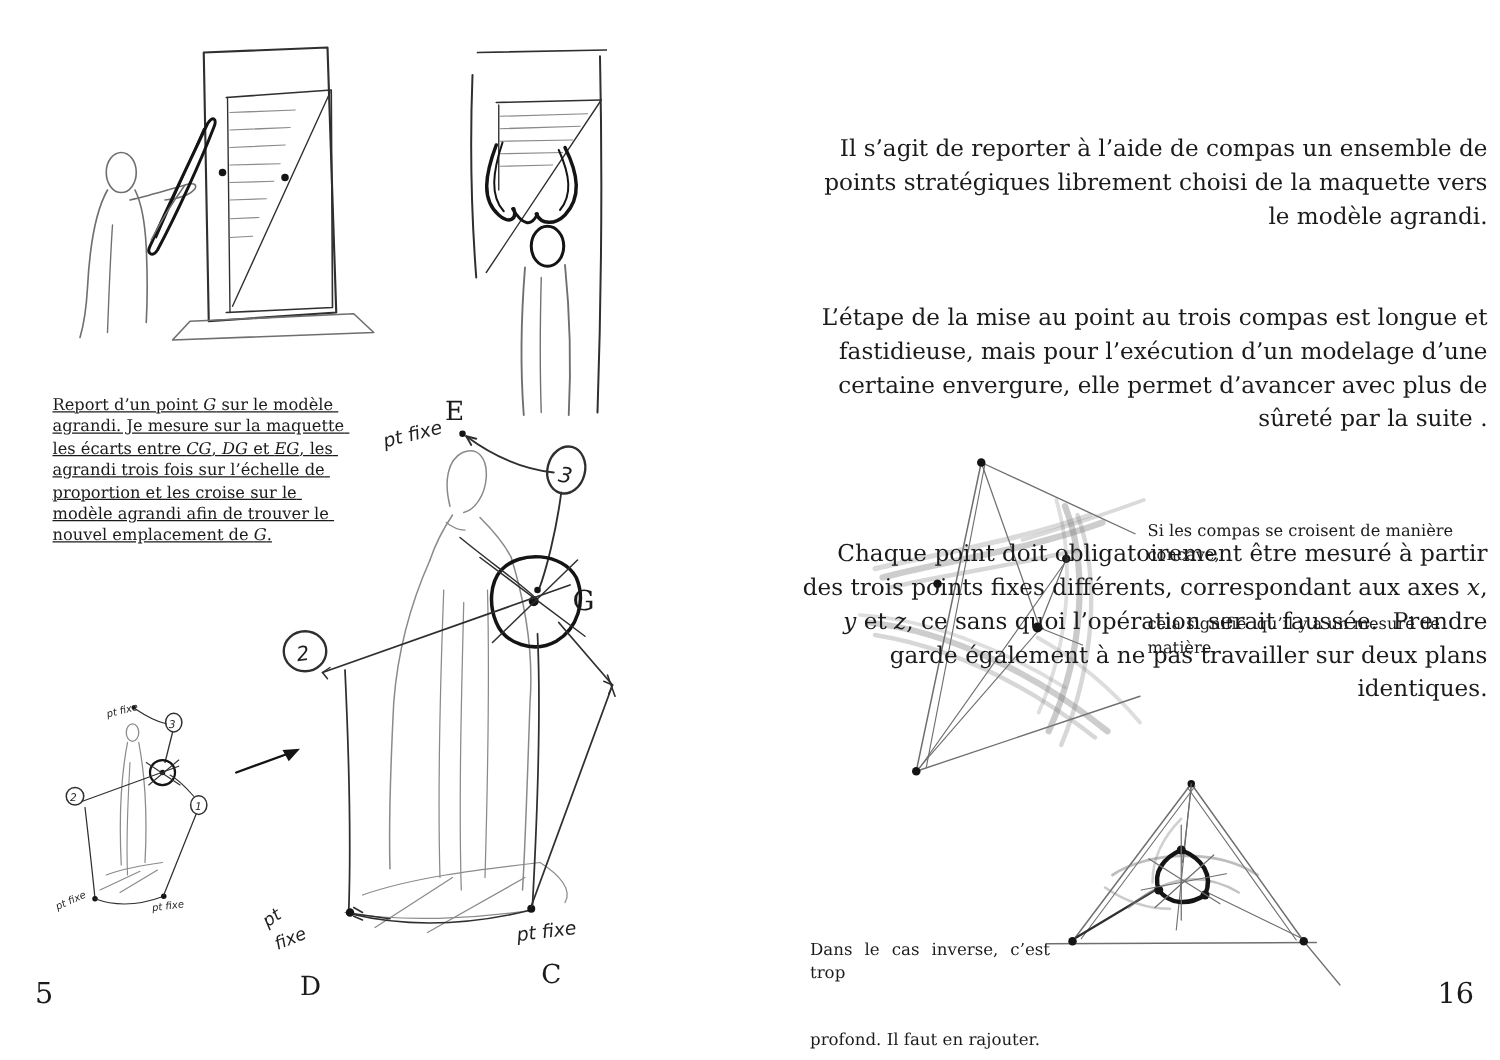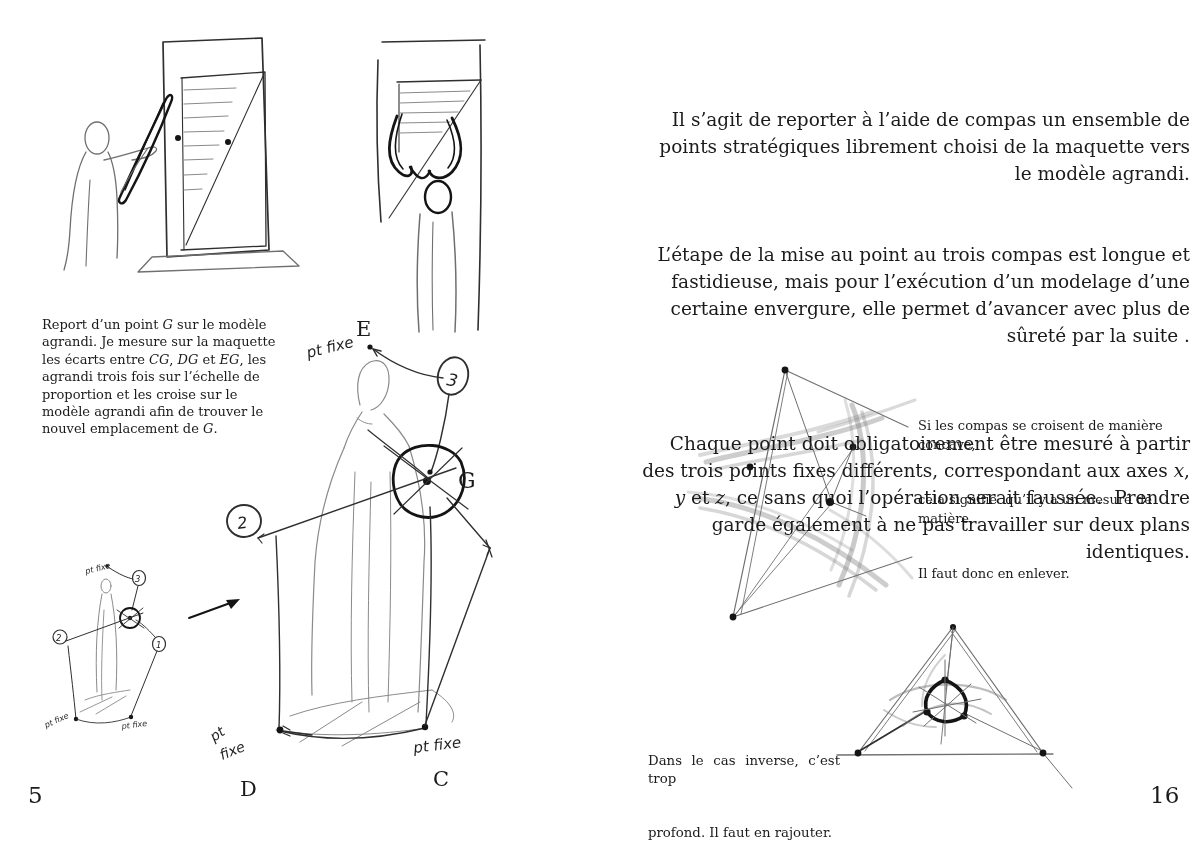--- a/index.html
+++ b/index.html
@@ -3,21 +3,21 @@
 <meta charset="utf-8">
 <style>
   html,body{margin:0;padding:0;background:#e8e8e8;}
   #page{position:relative;width:1200px;height:848px;background:#ffffff;overflow:hidden;
         font-family:"DejaVu Serif","Liberation Serif",serif;color:#1b1b1b;}
   #sketches{position:absolute;left:0;top:0;width:1200px;height:848px;}
   .txt{position:absolute;white-space:pre-wrap;}
   .body-col{left:638px;top:52px;width:552px;font-size:18.5px;line-height:27px;text-align:right;}
   .body-col p{margin:0;text-indent:16px;}
   .body-col p.gap{margin-top:27px;}
-  .caption-left{left:42px;top:316px;width:240px;font-size:13px;line-height:17.4px;}
+  .caption-left{left:42px;top:316px;width:240px;font-size:13px;line-height:17.4px;text-decoration:underline;}
   .caption-right-top{left:918px;top:380px;width:275px;font-size:13px;line-height:18.5px;}
   .caption-right-bottom{left:648px;top:716px;width:192px;font-size:13.3px;line-height:18px;}
   .caption-right-bottom .just{text-align:justify;text-align-last:justify;}
   .pagenum{position:absolute;font-size:23px;}
   .pagenum.left{left:28px;top:782px;}
   .pagenum.right{left:1150px;top:782px;}
   i{font-style:italic;}
   
   .ink{stroke:#2f2f2f;fill:none;stroke-linecap:round;stroke-linejoin:round;}
   .ink-dk{stroke:#141414;fill:none;stroke-linecap:round;stroke-linejoin:round;}
@@ -251,21 +251,20 @@
 
   <div class="txt body-col">
     <p>Il s’agit de reporter à l’aide de compas un ensemble de points stratégiques librement choisi de la maquette vers le modèle agrandi.</p>
     <p>L’étape de la mise au point au trois compas est longue et fastidieuse, mais pour l’exécution d’un modelage d’une certaine envergure, elle permet d’avancer avec plus de sûreté par la suite .</p>
     <p class="gap"><span>Chaque point doit obligatoirement être mesuré à partir des trois points fixes différents, correspondant aux axes </span><i>x</i><span>, </span><i>y</i><span> et </span><i>z</i><span>, ce sans quoi l’opération serait faussée.  Prendre garde également à ne pas travailler sur deux plans identiques.</span></p>
   </div>
 
   <div class="txt caption-right-top">
     <div>Si les compas se croisent de manière concave,</div>
     <div>cela signifie  qu’il y a un mesuré de matière.</div>
-    <div>Il faut donc en enlever.</div>
   </div>
 
   <div class="txt caption-right-bottom">
     <div class="just">Dans le cas inverse, c’est trop</div>
     <div>profond. Il faut en rajouter.</div>
   </div>
 
   <div class="pagenum right">16</div>
 
 </div>

